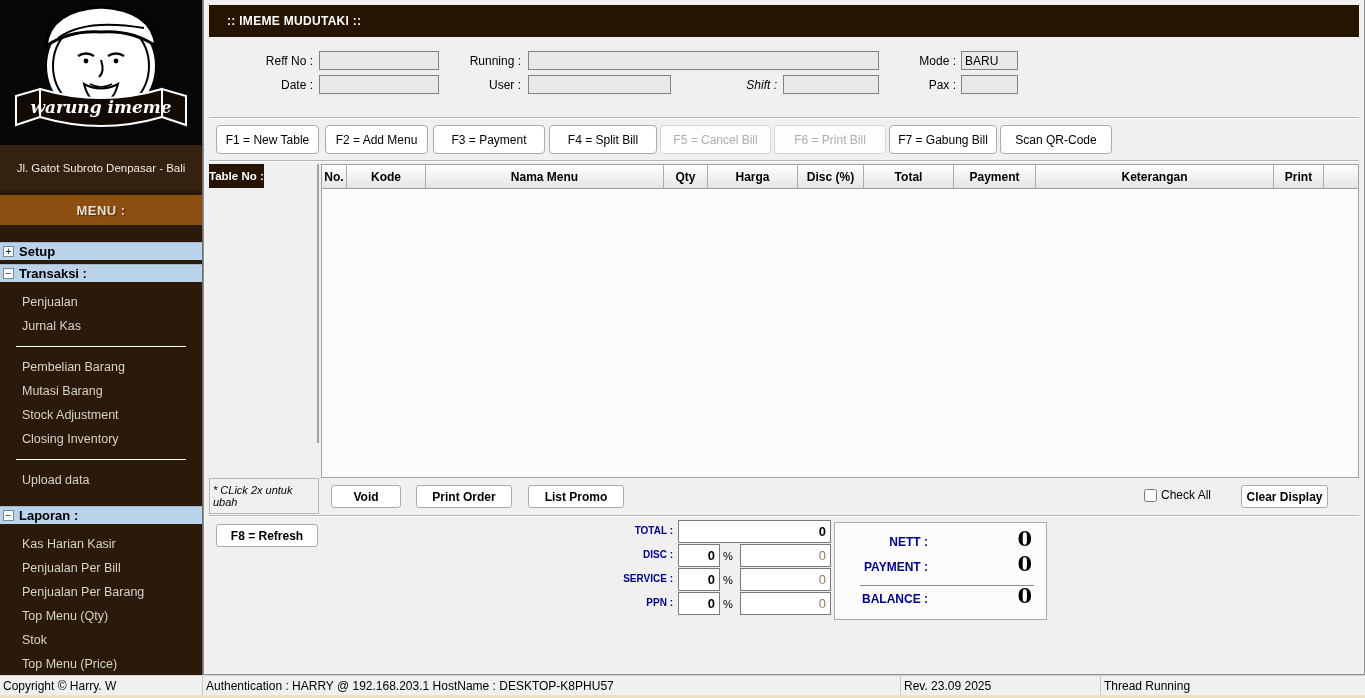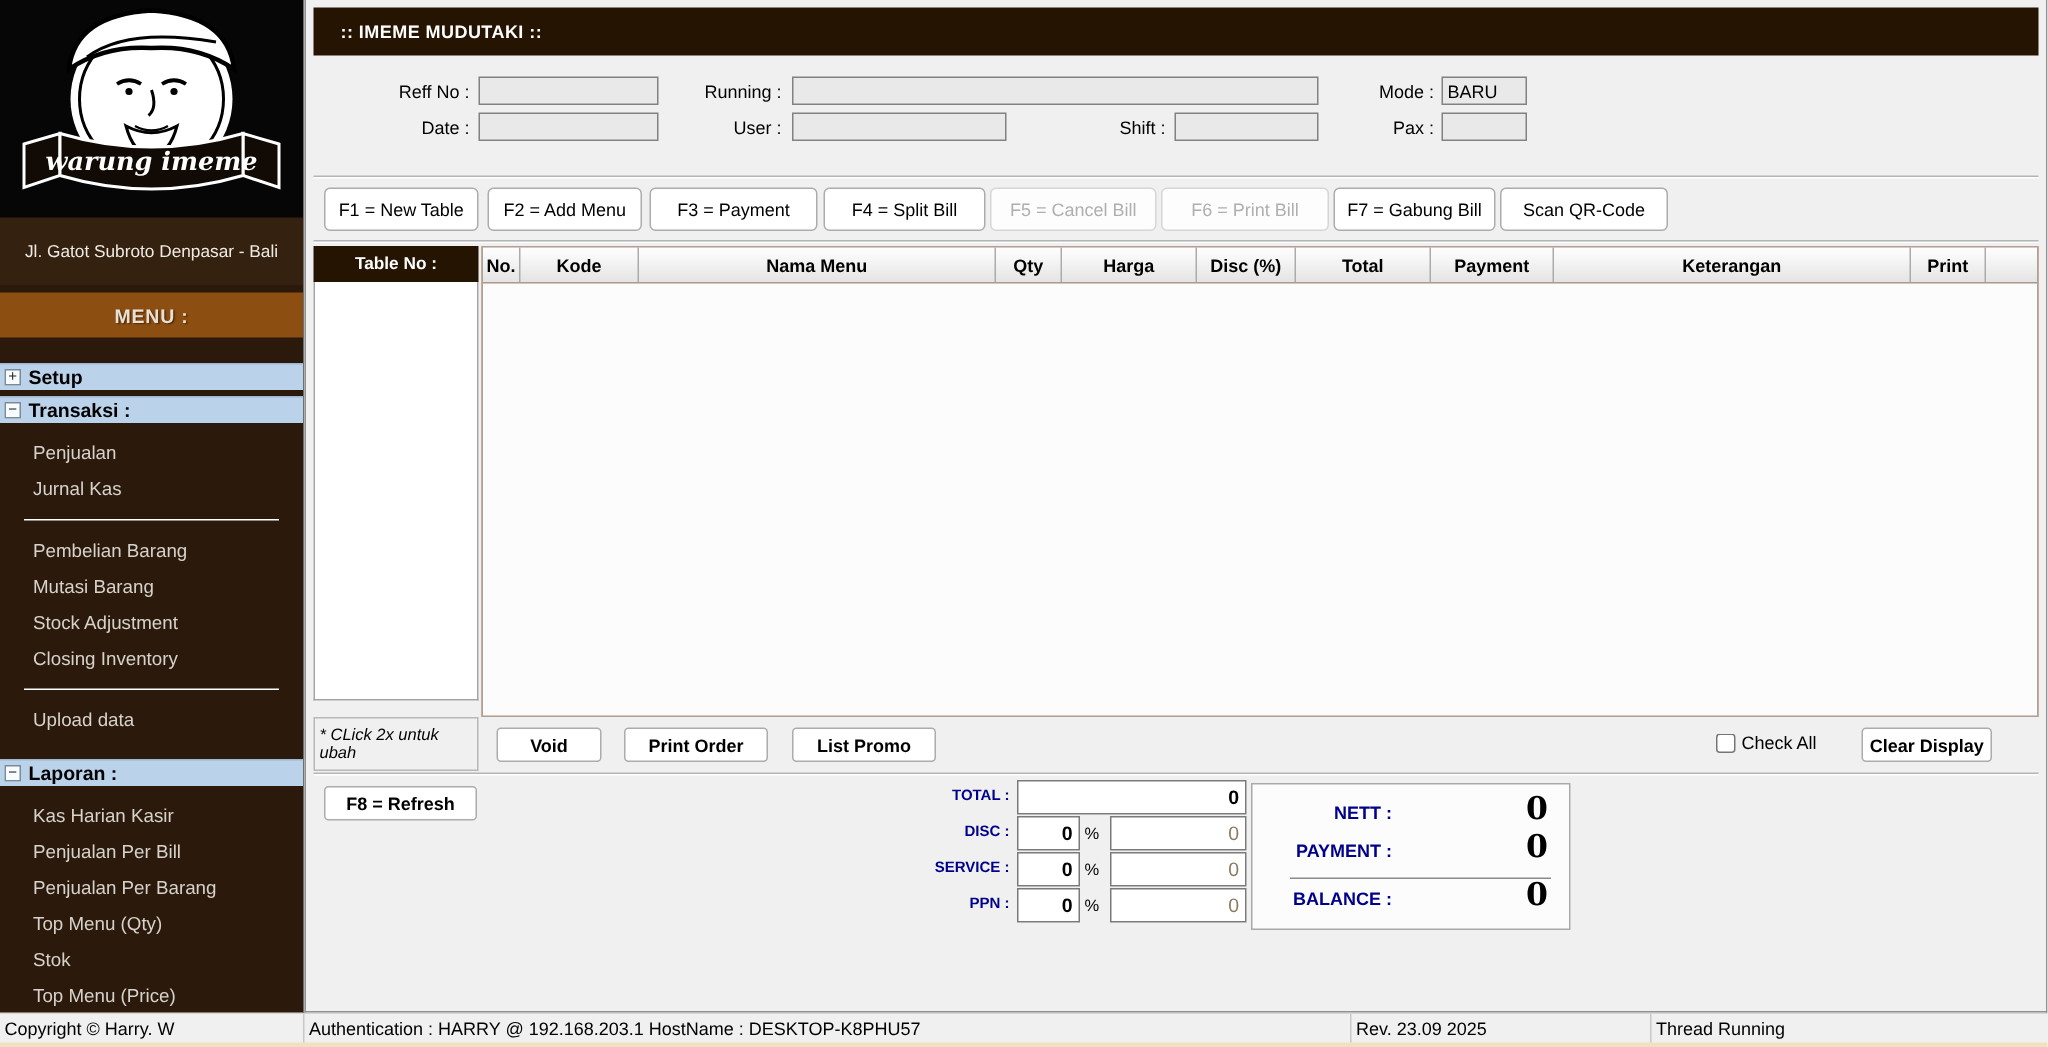--- a/index.html
+++ b/index.html
@@ -36,24 +36,24 @@
 
   .form-area { height:80px; position:relative; }
   .flabel { position:absolute; text-align:right; font-size:12px; }
   .finput { position:absolute; height:19px; background:#E9E9E9; border:1px solid #828282; font-size:12px; padding:0 3px; font-family:inherit; color:#000; }
 
   .toolbar { height:43px; position:relative; border-top:1px solid #B5B5B5; box-shadow:inset 0 1px 0 #FFFFFF; }
   .tbtn { position:absolute; top:7px; height:29px; background:#FFFFFF; border:1px solid #ACACAC; border-radius:4px; font-size:12px; font-family:inherit; color:#000; cursor:pointer; }
   .tbtn.disabled { color:#AFAFAF; border-color:#D6D6D6; background:#FDFDFD; }
 
   .grid-row { height:318px; display:flex; border-top:1px solid #B5B5B5; box-shadow:inset 0 1px 0 #FFFFFF; padding-top:3px; }
-  .table-panel { width:110px; margin-right:2px; display:flex; flex-direction:column; }
+  .table-panel { width:110px; margin-right:2px; display:flex; flex-direction:row;justify-content:space-between; }
   .tp-header { height:24px; background:#261403; color:#FFFFFF; font-weight:bold; font-size:11.5px; display:flex; align-items:center; justify-content:center; }
   .tp-list { height:279px; background:#FFFFFF; border:1px solid #A3A3A3; border-top:none; }
-  .grid { flex:1; display:flex; flex-direction:column; border:1px solid #A3A3A3; background:#f97316; min-width:0;text-align:center; }
+  .grid { flex:1; display:flex; flex-direction:column; border:1px solid #A3A3A3; background:#6d28d9; min-width:0;text-align:center; }
   .grid-header { display:flex; height:24px; background:linear-gradient(#FFFFFF,#E4E4E4); border-bottom:1px solid #9E9E9E; font-weight:bold; font-size:12px; }
   .gh { border-right:1px solid #ABABAB; display:flex; align-items:center; justify-content:center; flex-shrink:0; }
   .gh-no{width:25px;} .gh-kode{width:79px;} .gh-nama{width:238px;} .gh-qty{width:44px;} .gh-harga{width:90px;}
   .gh-disc{width:66px;} .gh-total{width:90px;} .gh-pay{width:82px;} .gh-ket{flex:1 1 auto; min-width:0;} .gh-print{width:50px;}
   .gh-stub{width:34px; border-right:none;}
   .grid-body { flex:1; background:#FCFCFC; }
 
   .sub-row { height:37px; position:relative; }
   .hint-box { position:absolute; left:0; top:0; width:110px; height:36px; border:1px solid #B8B8B8; background:#F0F0F0; font-style:italic; font-size:11px; display:flex; align-items:center; padding-left:3px; }
   .abtn { position:absolute; top:7px; height:23px; background:#FFFFFF; border:1px solid #ACACAC; border-radius:3px; font-size:12px; font-family:inherit; cursor:pointer;font-weight:bold; }
@@ -152,21 +152,21 @@
         <input class="finput" style="left: 110px; width: 120px; top: 14px;" value="">
         <div class="flabel" style="left:200px; width:112px; top:17px;">Running :</div>
         <input class="finput" style="left: 319px; width: 351px; top: 14px;" value="">
         <div class="flabel" style="left:645px; width:102px; top:17px;">Mode :</div>
         <input class="finput" style="left: 752px; width: 57px; top: 14px;" value="BARU">
 
         <div class="flabel" style="left:0; width:104px; top:41px;">Date :</div>
         <input class="finput" style="left: 110px; width: 120px; top: 38px;" value="">
         <div class="flabel" style="left:200px; width:112px; top:41px;">User :</div>
         <input class="finput" style="left: 319px; width: 143px; top: 38px;" value="">
-        <div class="flabel" style="left:470px; width:98px; top:41px;">Shift :</div>
+        <div class="flabel" style="left:470px; width:98px; top:41px;font-style:italic;">Shift :</div>
         <input class="finput" style="left: 574px; width: 96px; top: 38px;" value="">
         <div class="flabel" style="left:645px; width:102px; top:41px;">Pax :</div>
         <input class="finput" style="left: 752px; width: 57px; top: 38px;" value="">
       </div>
 
       <div class="toolbar">
         <button class="tbtn" style="left:7px; width:103px;">F1 = New Table</button>
         <button class="tbtn" style="left:116px; width:103px;">F2 = Add Menu</button>
         <button class="tbtn" style="left:224px; width:112px;">F3 = Payment</button>
         <button class="tbtn" style="left:340px; width:108px;">F4 = Split Bill</button>

